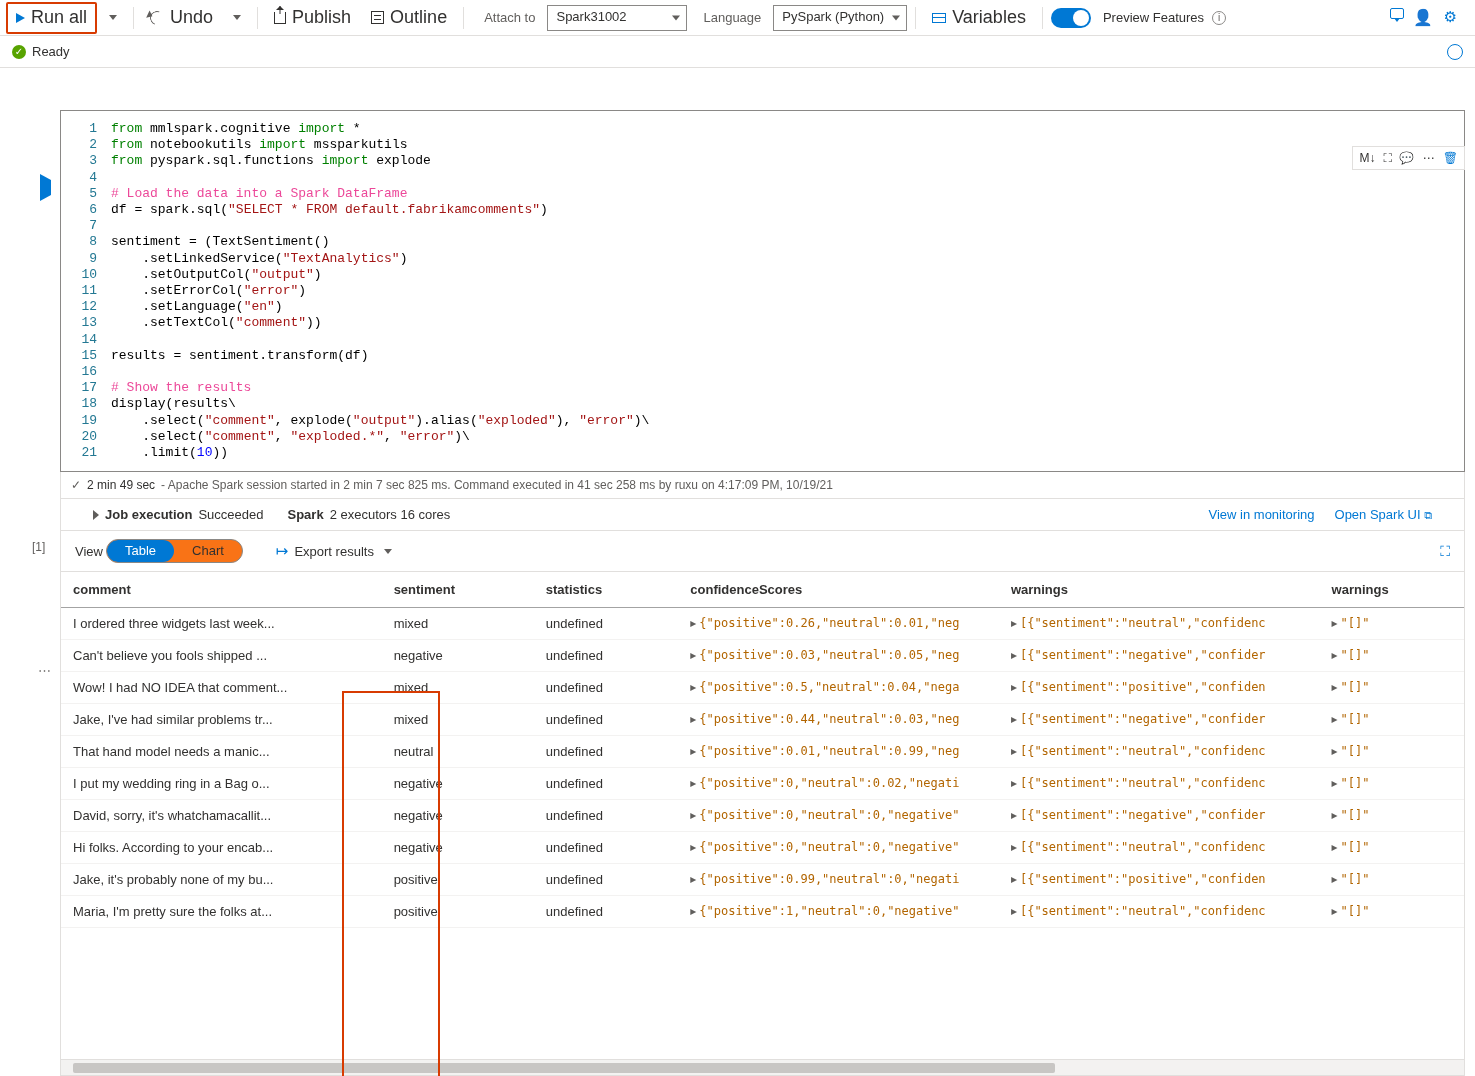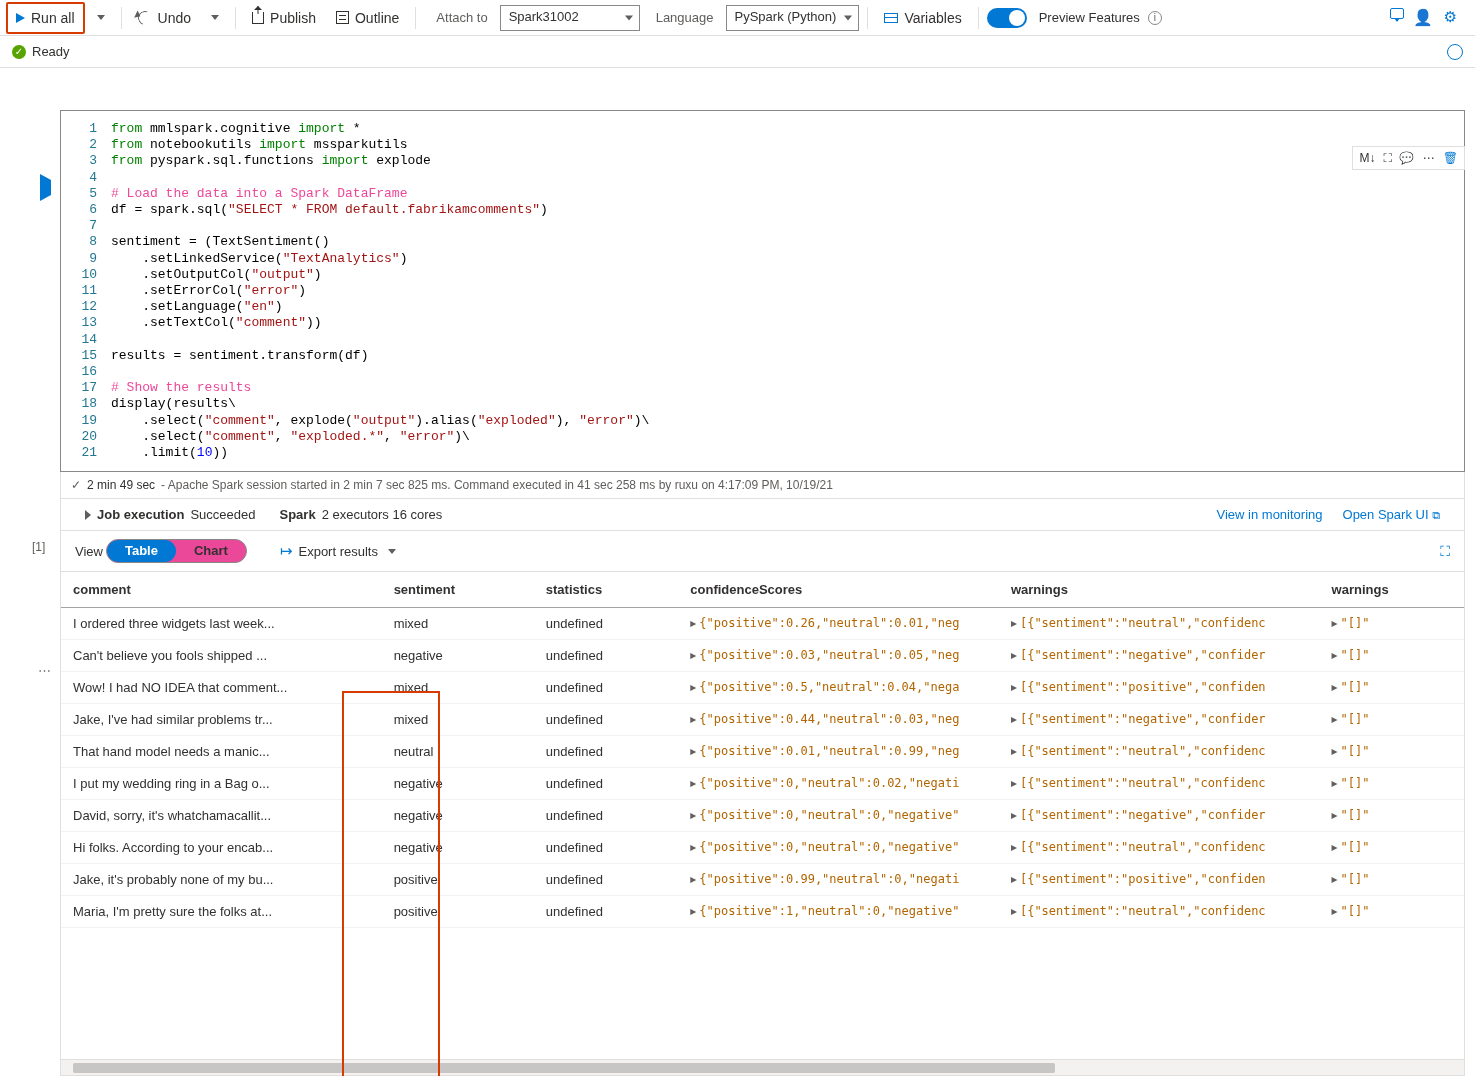--- a/index.html
+++ b/index.html
@@ -28,21 +28,21 @@
 .tb-btn {
   display: inline-flex;
   align-items: center;
   gap: 6px;
   padding: 4px 8px;
   cursor: pointer;
   color: #323130;
   height: 28px;
   background: transparent;
   border: none;
-  font-size: 14px;
+  font-size: 18px;
 }
 .tb-sep { width: 1px; height: 22px; background: #e1dfdd; margin: 0 4px; }
 .play-icon {
   width: 0; height: 0;
   border-left: 9px solid #0078d4;
   border-top: 5px solid transparent;
   border-bottom: 5px solid transparent;
 }
 .chev-down {
   width: 0; height: 0;
@@ -256,21 +256,21 @@
   padding:6px 10px;
   gap:6px;
   color:#605e5c;
   font-size:12px;
 }
 .check { color:#605e5c; }
 
 .job-bar {
   display:flex;align-items:center;
   border:1px solid #e1dfdd;border-top:none;
-  padding:8px 24px;
+  padding:8px 32px;
   gap:6px;
   font-size:13px;
 }
 .job-bar .chev-right {
   width:0;height:0;
   border-top:5px solid transparent;
   border-bottom:5px solid transparent;
   border-left:6px solid #605e5c;
 }
 .job-links { margin-left:auto; display:flex; gap:20px; }
@@ -282,22 +282,21 @@
   border:1px solid #e1dfdd;border-top:none;
   padding:8px 14px;
   gap:3px;
 }
 .seg {
   display:inline-flex;
   border:1px solid #8a8886;
   border-radius:14px;
   overflow:hidden;
   height:24px;
-  background:#ec4899;
-  font-weight:bold;
+  background:#f97316;
 }
 .seg > div {
   padding:3px 18px;
   font-size:13px;
   cursor:pointer;
 }
 .seg > div.active { background:#0078d4; color:#fff; border-radius:14px; }
 .export-btn { display:inline-flex; align-items:center; gap:6px; color:#323130; cursor:pointer; margin-left:30px; }
 .arrow-r { color:#0078d4; font-size:15px; }
 .maximize-ico { margin-left:auto; color:#0078d4; cursor:pointer; font-size:14px; }

